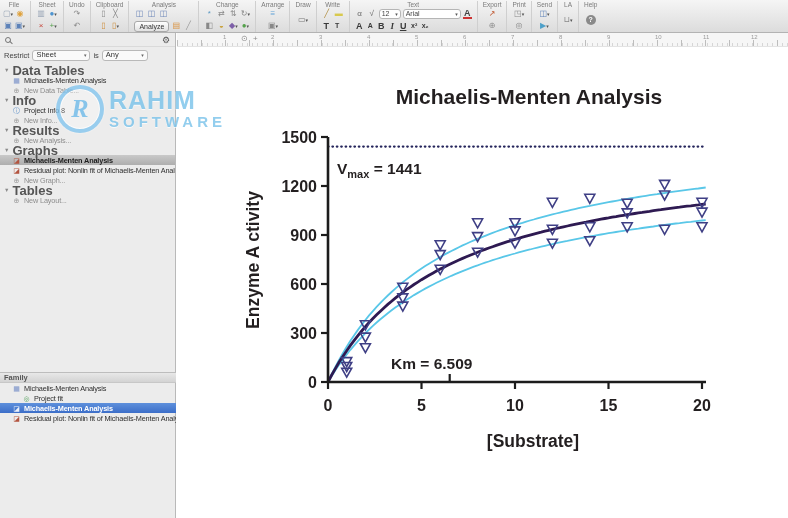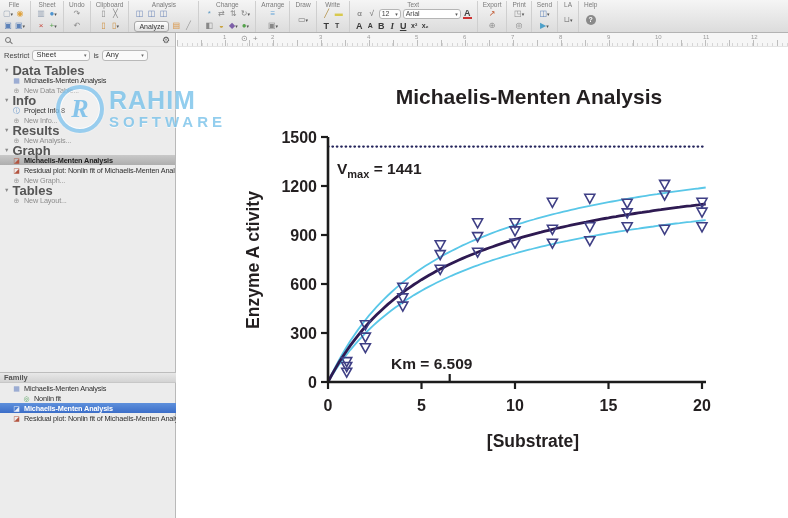--- a/index.html
+++ b/index.html
@@ -333,21 +333,21 @@
         <div class="nav-sec-header">
           <span class="disclosure">▼</span>
           <span class="sec-title">Results</span>
         </div>
         <div class="nav-item muted">
           <span class="ic" style="color: rgb(154, 154, 154);">⊕</span>
           <span class="lbl">New Analysis...</span>
         </div>
         <div class="nav-sec-header">
           <span class="disclosure">▼</span>
-          <span class="sec-title">Graph</span>
+          <span class="sec-title">Graphs</span>
         </div>
         <div class="nav-item sel-gray">
           <span class="ic" style="color: rgb(179, 84, 63);">◪</span>
           <span class="lbl">Michaelis-Menten Analysis</span>
         </div>
         <div class="nav-item">
           <span class="ic" style="color: rgb(179, 84, 63);">◪</span>
           <span class="lbl">Residual plot: Nonlin fit of Michaelis-Menten Analysis</span>
         </div>
         <div class="nav-item muted">
@@ -365,21 +365,21 @@
       </div>
     <div class="family">
       <div class="family-header">Family</div>
       <div>
           <div class="nav-item">
             <span class="ic" style="color: rgb(125, 148, 201);">▦</span>
             <span class="lbl">Michaelis-Menten Analysis</span>
           </div>
           <div class="nav-item" style="padding-left: 22px;">
             <span class="ic" style="color: rgb(79, 158, 87);">◎</span>
-            <span class="lbl">Nonlin fit</span>
+            <span class="lbl">Project fit</span>
           </div>
           <div class="nav-item sel-blue">
             <span class="ic" style="color: rgb(234, 240, 250);">◪</span>
             <span class="lbl">Michaelis-Menten Analysis</span>
           </div>
           <div class="nav-item">
             <span class="ic" style="color: rgb(179, 84, 63);">◪</span>
             <span class="lbl">Residual plot: Nonlin fit of Michaelis-Menten Analysis</span>
           </div>
         </div>

